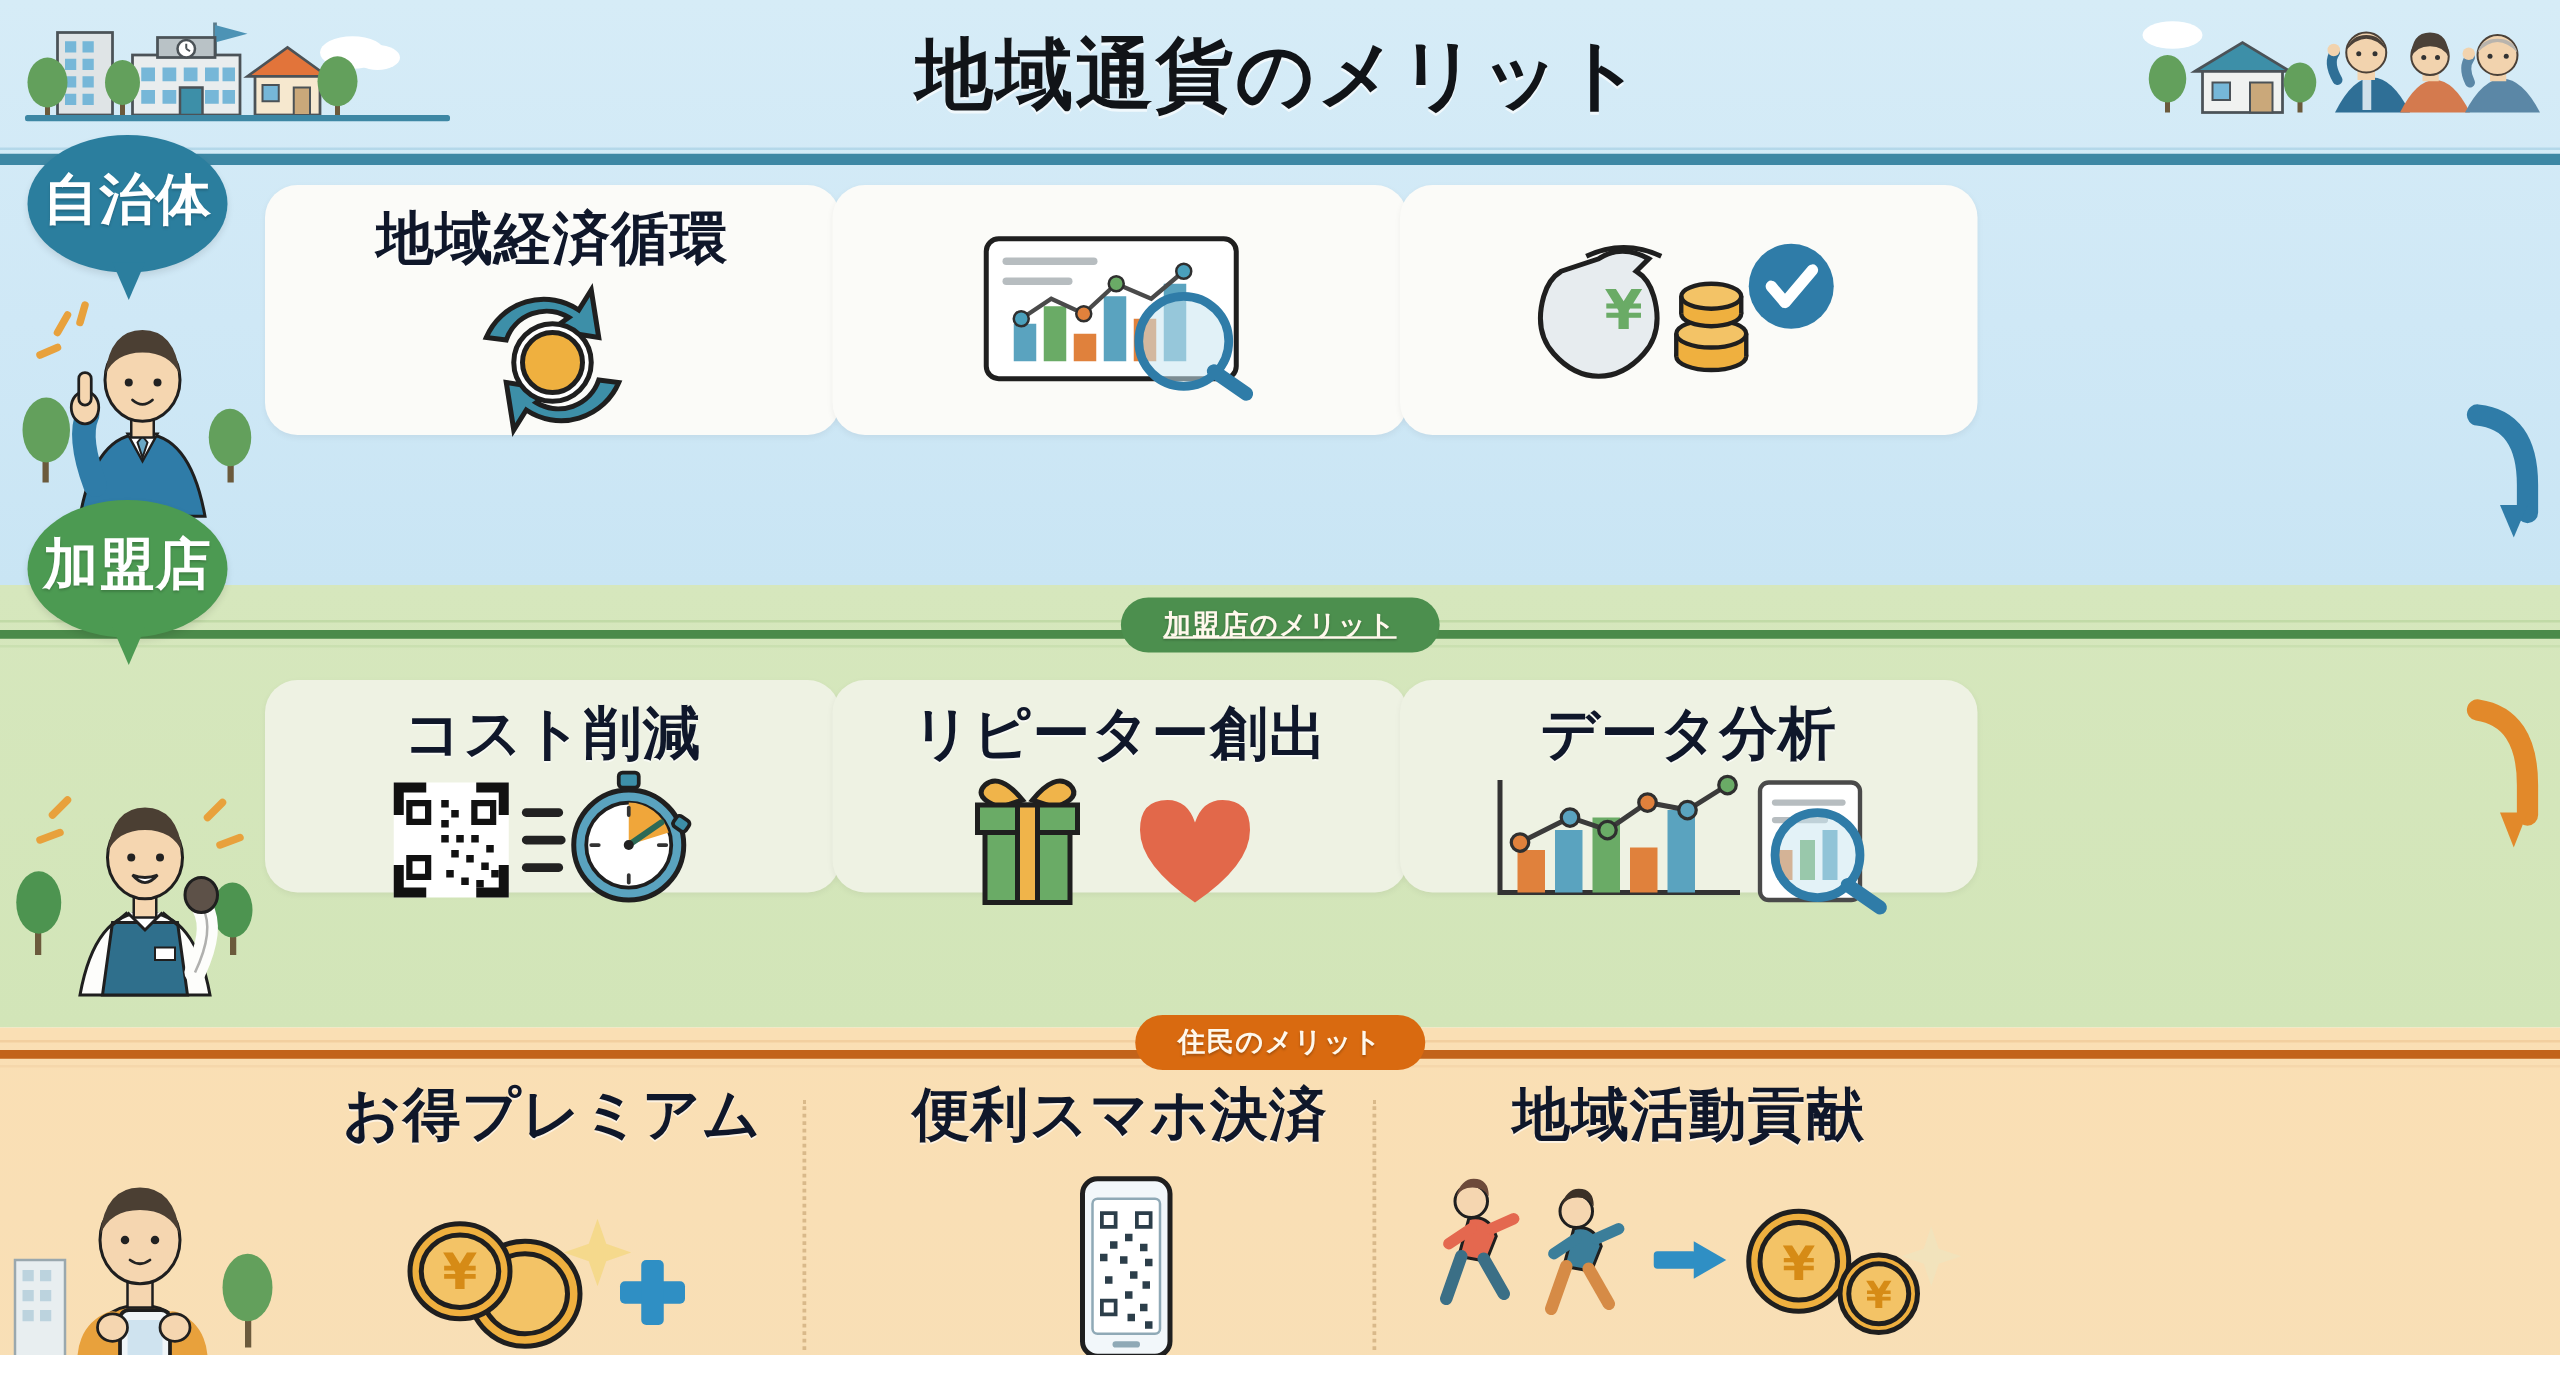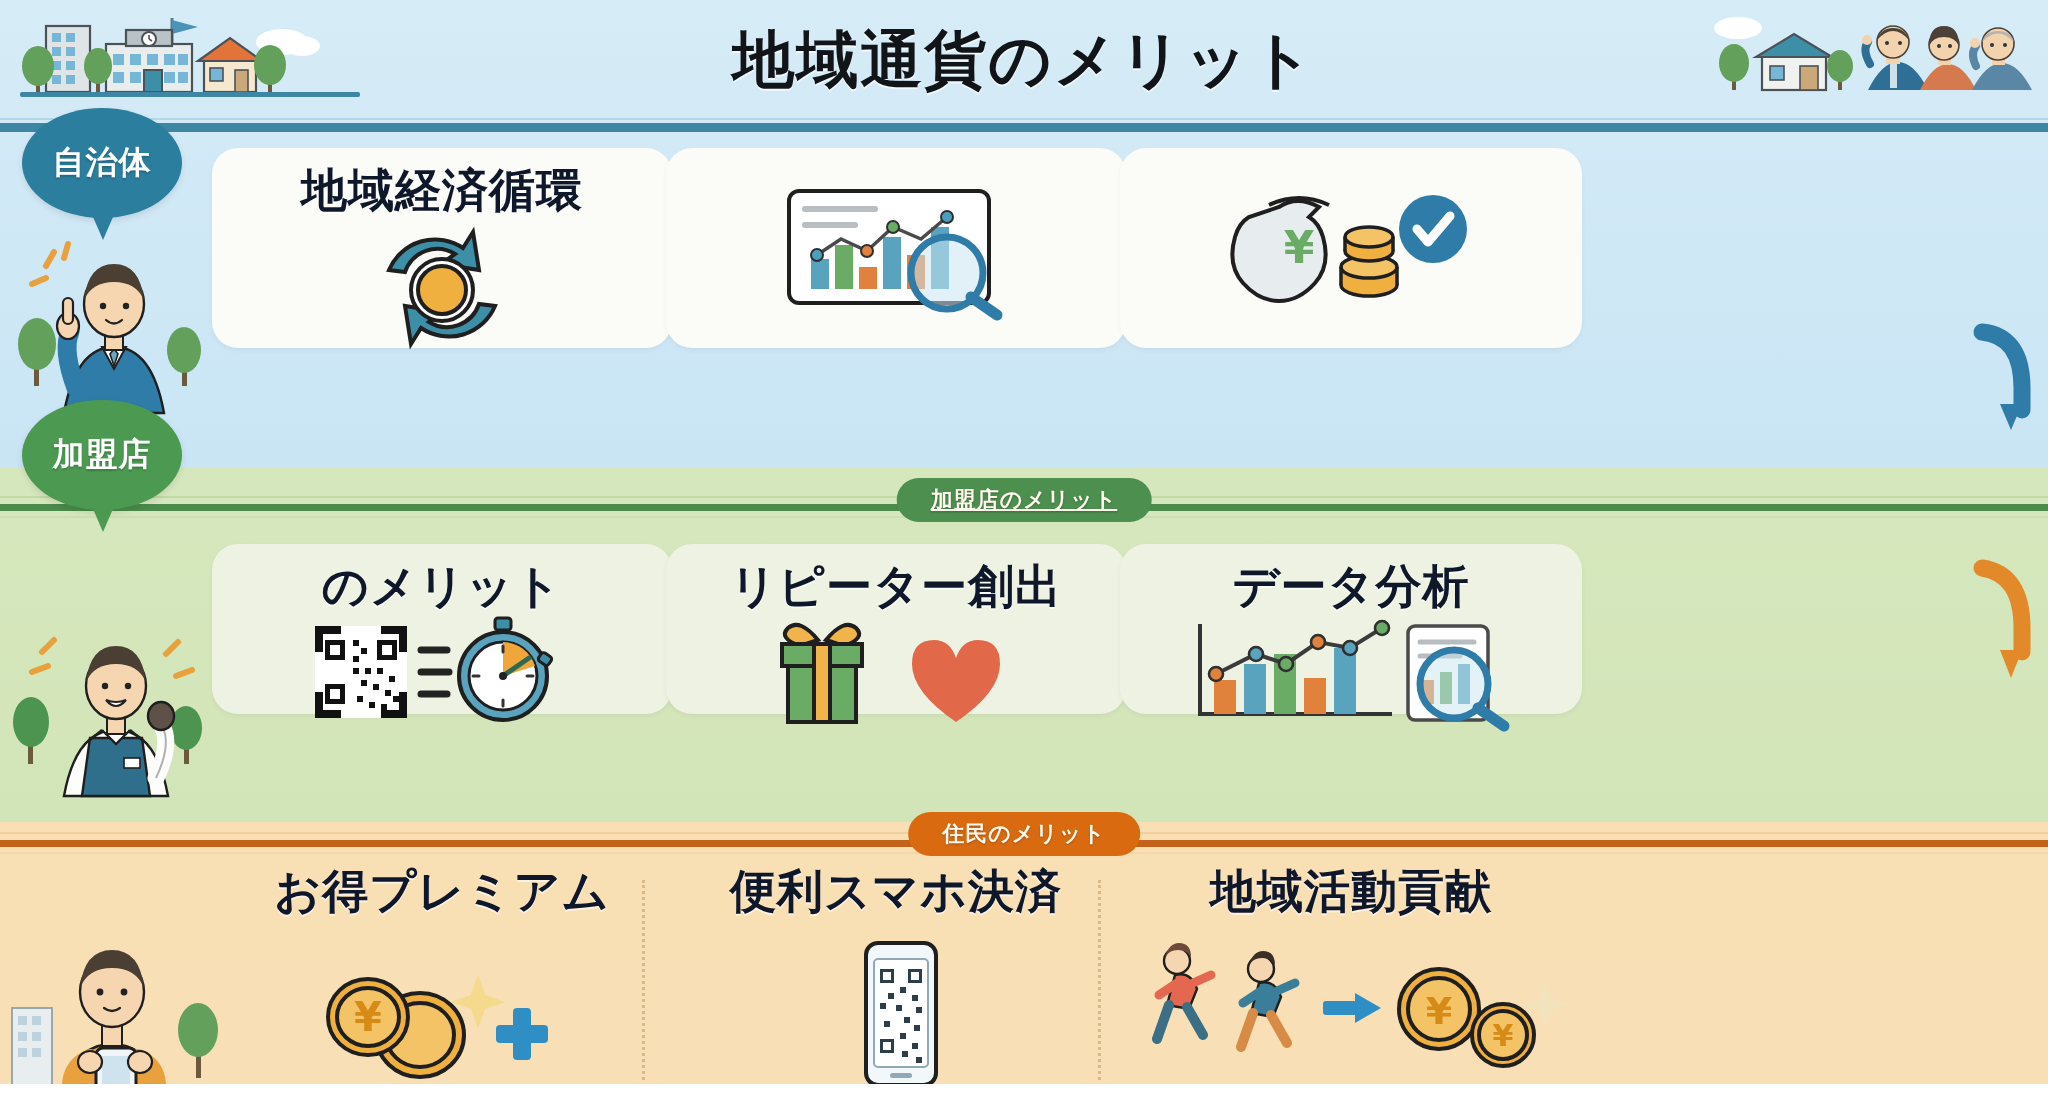--- a/index.html
+++ b/index.html
@@ -36,21 +36,21 @@
   
   .people-right{position:absolute;right:10px;top:6px;width:330px;height:112px;}
 
   
   .badge{
     position:absolute;border-radius:50%;
     display:flex;flex-direction:column;align-items:center;justify-content:center;
     color:#fff;font-weight:bold;text-align:center;line-height:1.05;
     box-shadow:0 3px 6px rgba(0,0,0,.10);
   }
-  .badge .big{font-size:32px;letter-spacing:1px;text-shadow:0 2px 2px rgba(0,0,0,.18);}
+  .badge .big{font-size:44px;letter-spacing:1px;text-shadow:0 2px 2px rgba(0,0,0,.18);font-family:Liberation Mono, monospace;}
   .badge .small{font-size:22px;margin-top:2px;text-shadow:0 1px 2px rgba(0,0,0,.18);}
   .badge:after{
     content:"";position:absolute;bottom:-22px;left:50%;margin-left:-12px;
     width:0;height:0;border-left:13px solid transparent;border-right:13px solid transparent;
     border-top:30px solid currentColor;
   }
   .badge-muni{left:22px;top:108px;width:160px;height:110px;background:#2b7e9e;color:#2b7e9e;}
   .badge-muni .big,.badge-muni .small{color:#fff;}
   .badge-store{left:22px;top:400px;width:160px;height:110px;background:#4c9a52;color:#4c9a52;}
   .badge-store .big,.badge-store .small{color:#fff;}
@@ -372,21 +372,21 @@
 
       <path d="M140 160 q16 -34 6 -52" stroke="#fdfdfb" stroke-width="17" fill="none" stroke-linecap="round"></path>
       <path d="M140 160 q16 -34 6 -52" stroke="#1f1f1f" stroke-width="2" fill="none" opacity=".35"></path>
       <ellipse cx="145" cy="98" rx="13" ry="14" fill="#5d5148" stroke="#1f1f1f" stroke-width="2.4"></ellipse>
     </svg>
   </div>
 
   <div class="pill pill-store">加盟店のメリット</div>
 
   <div class="card card-store" style="left:212px;">
-    <div class="card-title">のメリット</div>
+    <div class="card-title">コスト削減</div>
     <div class="card-icon">
       <svg width="290" height="110" viewBox="0 0 290 110">
 
         <rect x="18" y="8" width="92" height="92" fill="#fff"></rect>
         <g fill="#111">
           <path d="M18 8h26v8H26v18h-8z"></path>
             <path d="M110 8H84v8h18v18h8z"></path>
           <path d="M18 100h26v-8H26V74h-8z"></path>
             <path d="M110 100H84v-8h18V74h8z"></path>
           <rect x="28" y="22" width="20" height="20"></rect>

